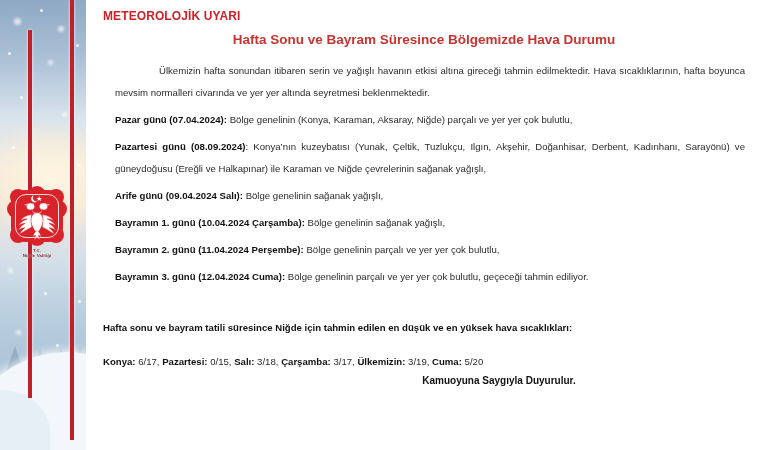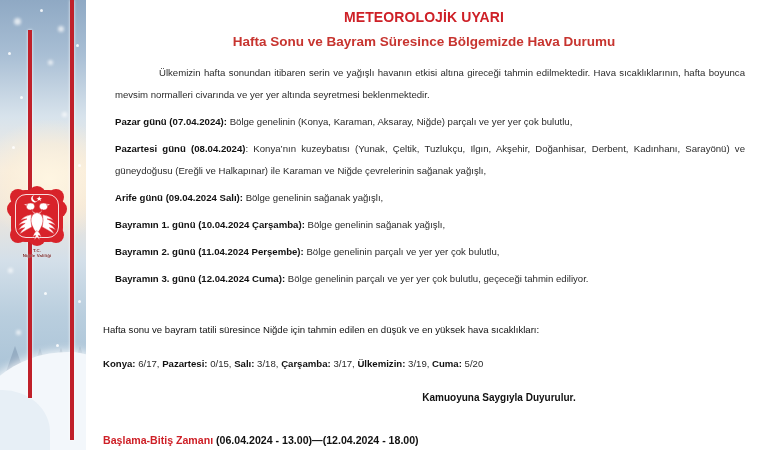--- a/index.html
+++ b/index.html
@@ -163,22 +163,21 @@
     top: 0;
     width: 674px;
     height: 450px;
     background: #ffffff;
     box-sizing: border-box;
     padding: 0 15px 0 17px;
   }
 
   h1#title {
     margin: 9px 0 0 0;
-    text-align: center;
-    font-size: 14px;
+    font-size: 12px;
     font-weight: bold;
     letter-spacing: 0.1px;
     color: #ce2027;
   }
   h2#subtitle {
     margin: 9px 0 0 0;
     text-align: center;
     font-size: 13.5px;
     font-weight: bold;
     color: #c7342f;
@@ -198,33 +197,33 @@
     font-size: 9.6px;
     line-height: 22px;
     text-align: justify;
     color: #2b2b2b;
   }
   .b { font-weight: bold; color: #111111; }
 
   p.temps-head {
     margin: 30px 0 0 0;
     font-size: 9.6px;
-    font-weight: normal;
+    font-weight: bold;
     line-height: 20px;
     color: #111111;
   }
   p.temps-vals {
     margin: 14px 0 0 0;
     font-size: 9.6px;
     line-height: 20px;
     color: #2b2b2b;
   }
 
   p#closing {
-    margin: 18px 0 0 0;
+    margin: 3px 0 0 0;
     font-size: 10px;
     font-weight: bold;
     color: #111111;
     text-align: center;
     padding-left: 150px;
   }
 
   p#timing {
     margin: 29px 0 0 0;
     font-size: 10.6px;
@@ -314,30 +313,27 @@
 
   <div id="content">
 
     <h1 id="title">METEOROLOJİK UYARI</h1>
     <h2 id="subtitle">Hafta Sonu ve Bayram Süresince Bölgemizde Hava Durumu</h2>
 
     <p class="para">Ülkemizin hafta sonundan itibaren serin ve yağışlı havanın etkisi altına gireceği tahmin edilmektedir. Hava sıcaklıklarının, hafta boyunca mevsim normalleri civarında ve yer yer altında seyretmesi beklenmektedir.</p>
 
     <div id="forecast-list">
         <p class="dayline"><span class="b">Pazar günü (07.04.2024):</span><span> Bölge genelinin (Konya, Karaman, Aksaray, Niğde) parçalı ve yer yer çok bulutlu,</span></p>
-        <p class="dayline"><span class="b">Pazartesi günü (08.04.2024)</span><span>: Konya’nın kuzeybatısı (Yunak, Çeltik, Tuzlukçu, Ilgın, Akşehir, Doğanhisar, Derbent, Kadınhanı, Sarayönü) ve güneydoğusu (Ereğli ve Halkapınar) ile Karaman ve Niğde çevrelerinin sağanak yağışlı,</span></p>
+        <p class="dayline"><span class="b">Pazartesi günü (08.09.2024)</span><span>: Konya’nın kuzeybatısı (Yunak, Çeltik, Tuzlukçu, Ilgın, Akşehir, Doğanhisar, Derbent, Kadınhanı, Sarayönü) ve güneydoğusu (Ereğli ve Halkapınar) ile Karaman ve Niğde çevrelerinin sağanak yağışlı,</span></p>
         <p class="dayline"><span class="b">Arife günü (09.04.2024 Salı):</span><span> Bölge genelinin sağanak yağışlı,</span></p>
         <p class="dayline"><span class="b">Bayramın 1. günü (10.04.2024 Çarşamba):</span><span> Bölge genelinin sağanak yağışlı,</span></p>
         <p class="dayline"><span class="b">Bayramın 2. günü (11.04.2024 Perşembe):</span><span> Bölge genelinin parçalı ve yer yer çok bulutlu,</span></p>
         <p class="dayline"><span class="b">Bayramın 3. günü (12.04.2024 Cuma):</span><span> Bölge genelinin parçalı ve yer yer çok bulutlu, geçeceği tahmin ediliyor.</span></p>
       </div>
 
     <p class="temps-head">Hafta sonu ve bayram tatili süresince  Niğde için tahmin edilen en düşük ve en yüksek hava sıcaklıkları:</p>
     <p class="temps-vals" id="temps-vals"><span class="b">Konya:</span><span> 6/17, </span><span class="b">Pazartesi:</span><span> 0/15, </span><span class="b">Salı:</span><span> 3/18, </span><span class="b">Çarşamba:</span><span> 3/17, </span><span class="b">Ülkemizin:</span><span> 3/19, </span><span class="b">Cuma:</span><span> 5/20</span></p>
 
     <p id="closing">Kamuoyuna Saygıyla Duyurulur.</p>
 
-    <p id="timing">
-      <span class="red">Başlama-Bitiş Zamanı</span><span> (06.04.2024 - 13.00)—(12.04.2024 - 18.00)</span>
-    </p>
 
   </div>
 </div>
 
 </body></html>

